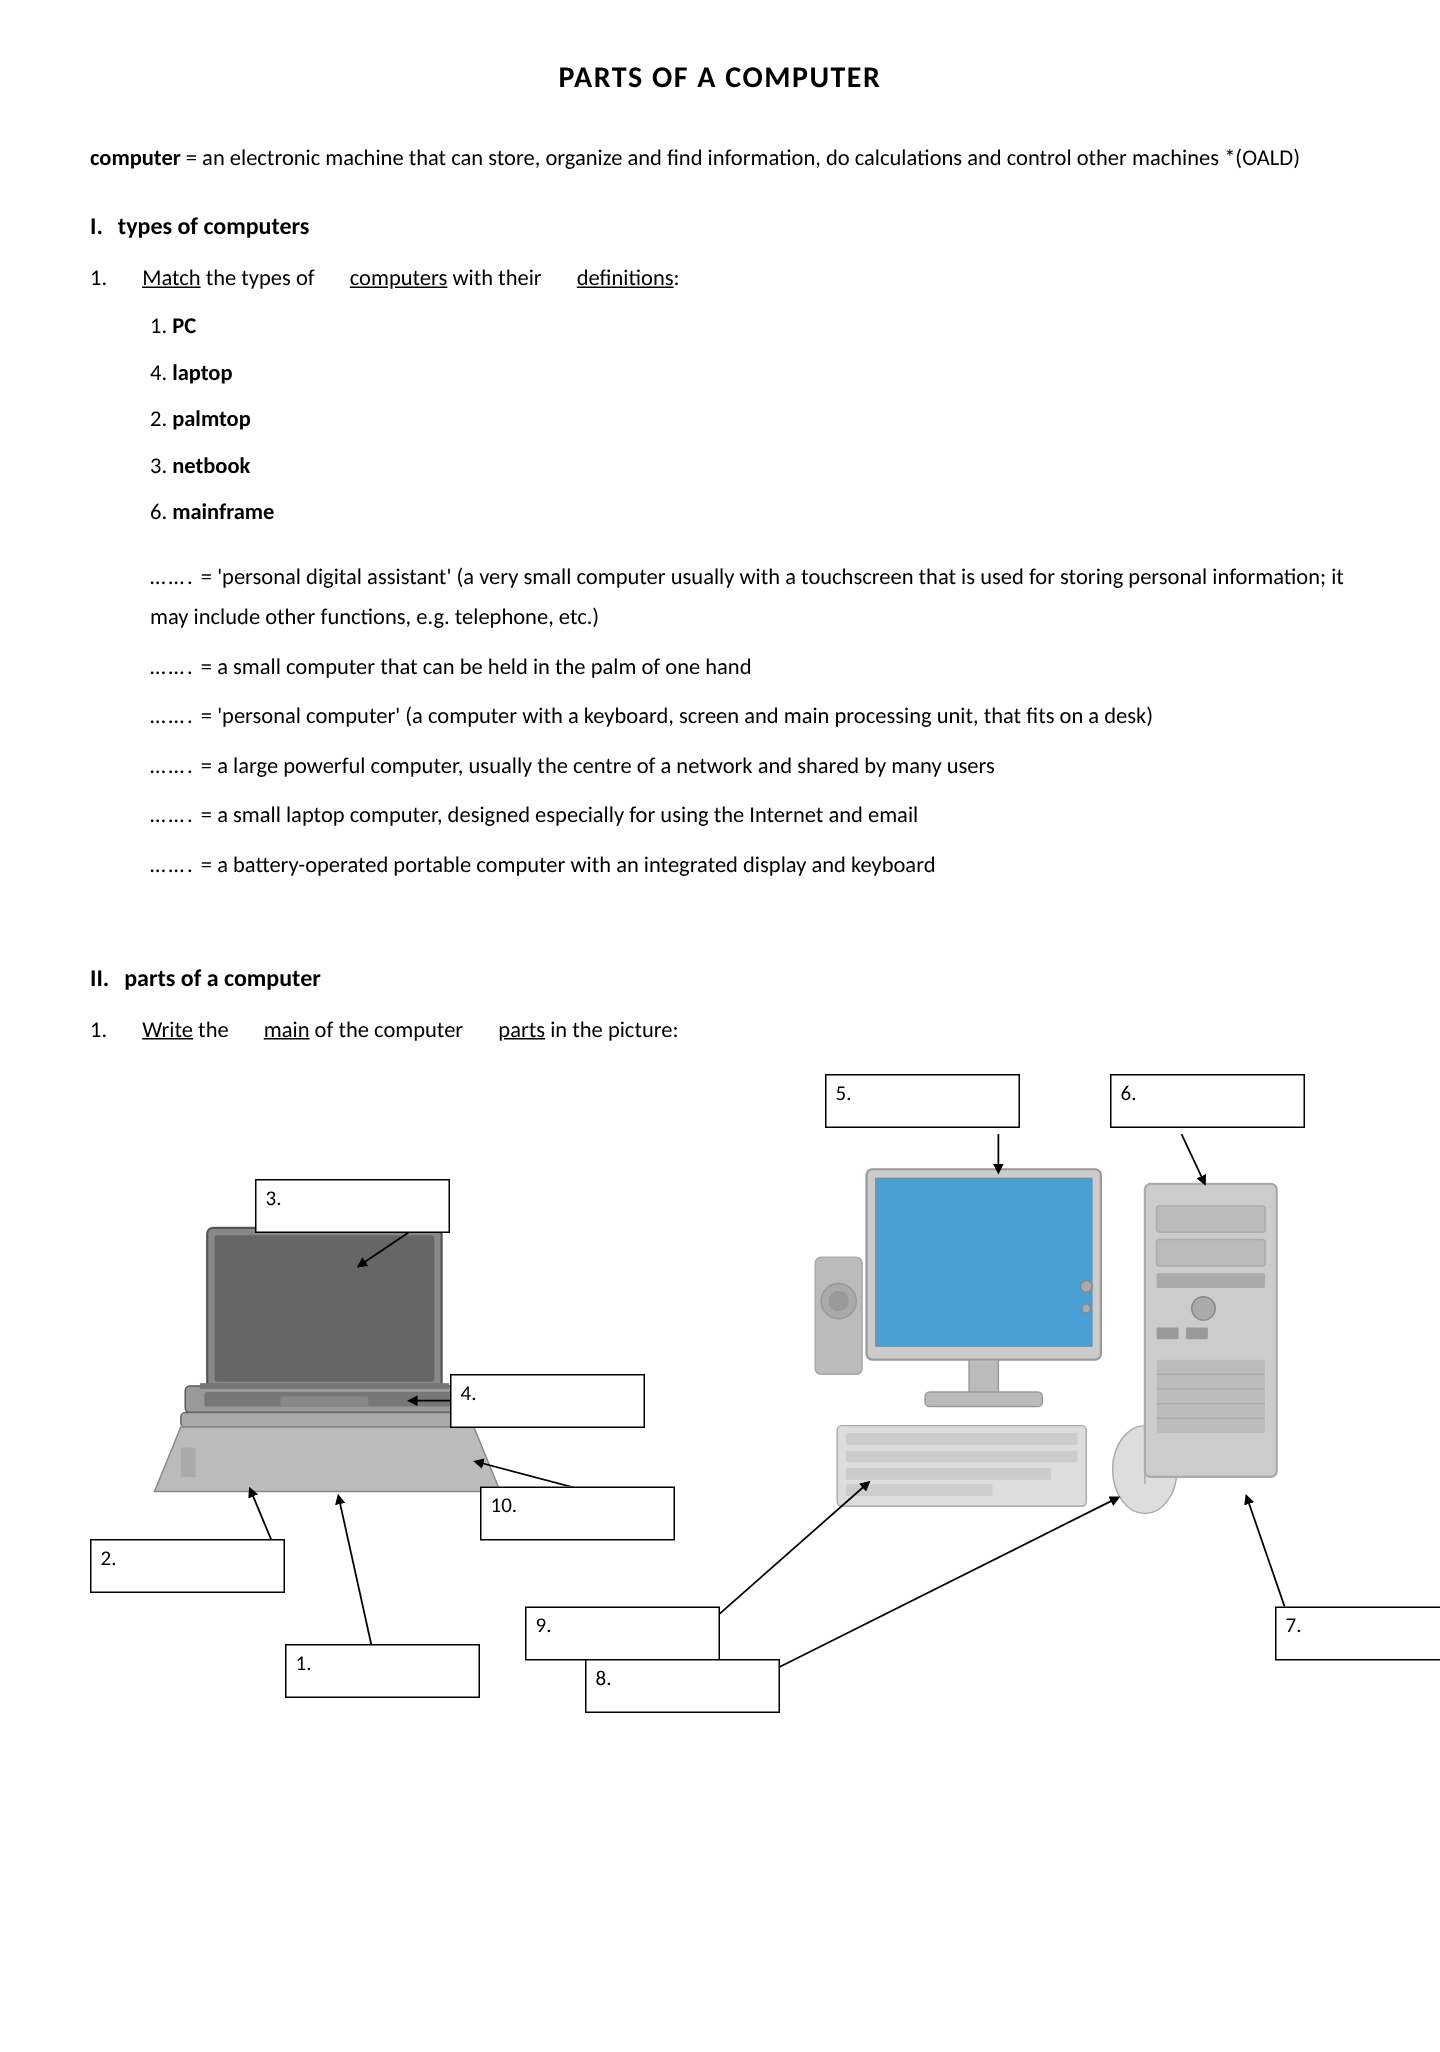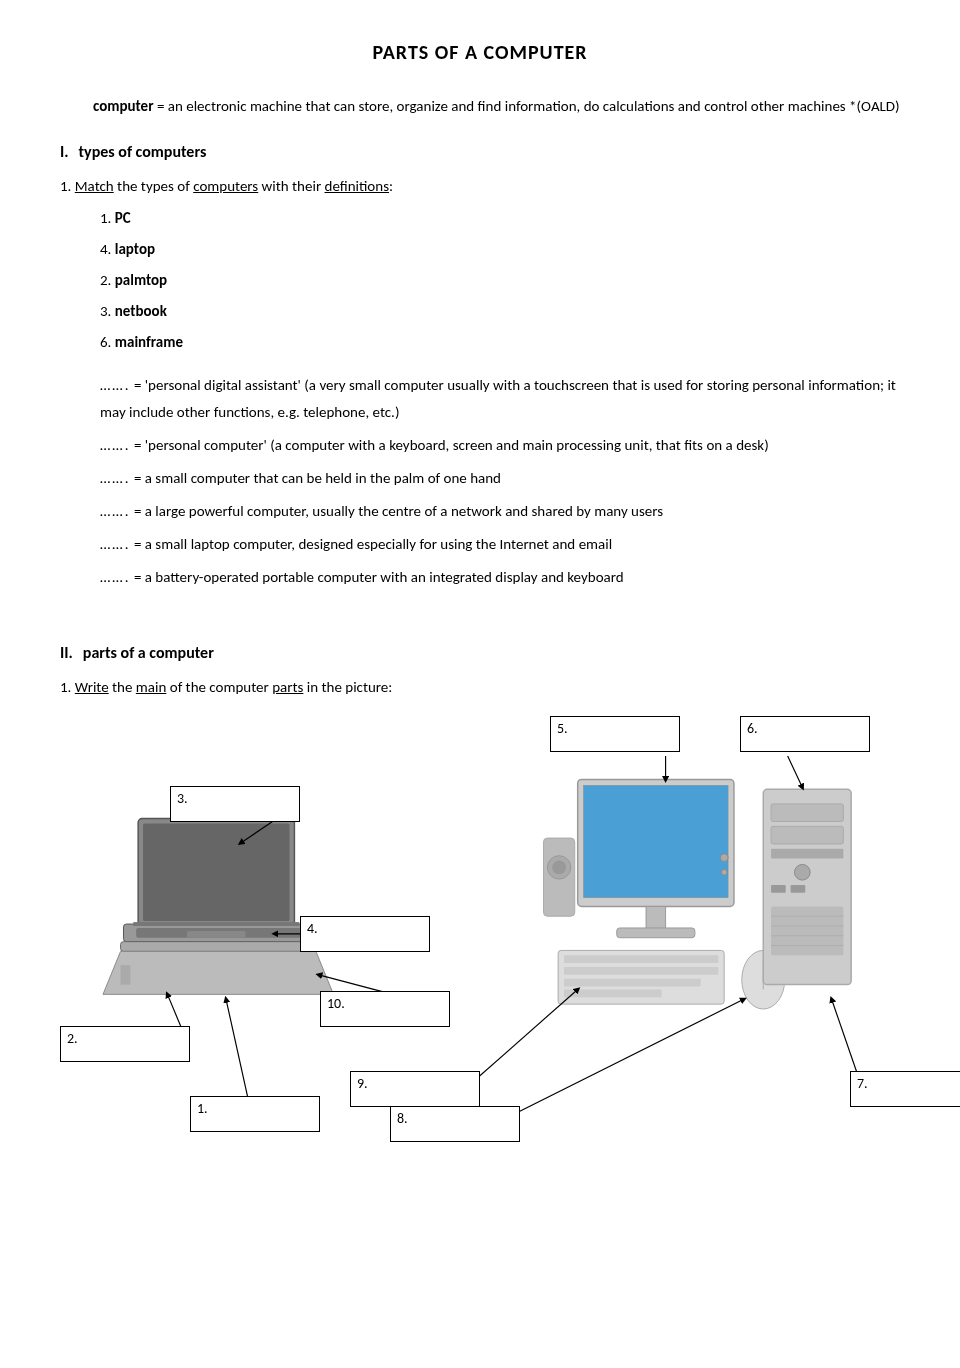--- a/index.html
+++ b/index.html
@@ -17,38 +17,38 @@
       font-weight: bold;
       letter-spacing: 1px;
       margin-bottom: 30px;
     }
     .definition-block {
       margin-bottom: 24px;
       line-height: 1.6;
     }
     .definition-block p {
       margin-bottom: 4px;
-      margin-left: 33px;
     }
     .section-heading {
       font-size: 16px;
       font-weight: bold;
       margin-bottom: 16px;
       display: flex;
       align-items: baseline;
       gap: 10px;
     }
     .roman {
       font-weight: bold;
     }
     .question {
       margin-bottom: 16px;
     }
     .question-label {
       text-decoration: underline;
+      margin-left: 20px;
     }
     .computer-types-grid {
       display: grid;
       grid-template-columns: 1fr;
       margin: 10px 0 16px 40px;
       gap: 4px 0;
     }
     .computer-types-grid .item {
       line-height: 1.8;
     }
@@ -128,22 +128,22 @@
   <div class="computer-types-grid">
     <div class="item">1. <strong>PC</strong></div>
     <div class="item">4. <strong>laptop</strong></div>
     <div class="item">2. <strong>palmtop</strong></div>
     <div class="item">3. <strong>netbook</strong></div>
     <div class="item">6. <strong>mainframe</strong></div>
   </div>
 
   <div class="definitions-list">
     <div class="def-item"><span class="dots">…….</span> = 'personal digital assistant' (a very small computer usually with a touchscreen that is used for storing personal information; it may include other functions, e.g. telephone, etc.)</div>
+    <div class="def-item"><span class="dots">…….</span> = a small computer that can be held in the palm of one hand</div>
     <div class="def-item"><span class="dots">…….</span> = 'personal computer' (a computer with a keyboard, screen and main processing unit, that fits on a desk)</div>
-    <div class="def-item"><span class="dots">…….</span> = a small computer that can be held in the palm of one hand</div>
     <div class="def-item"><span class="dots">…….</span> = a large powerful computer, usually the centre of a network and shared by many users</div>
     <div class="def-item"><span class="dots">…….</span> =  a small laptop computer, designed especially for using the Internet and email</div>
     <div class="def-item"><span class="dots">…….</span> = a battery-operated portable computer with an integrated display and keyboard</div>
   </div>
 </div>
 
 <br><br>
 
 <div class="section-heading">
   <span class="roman">II.</span>

